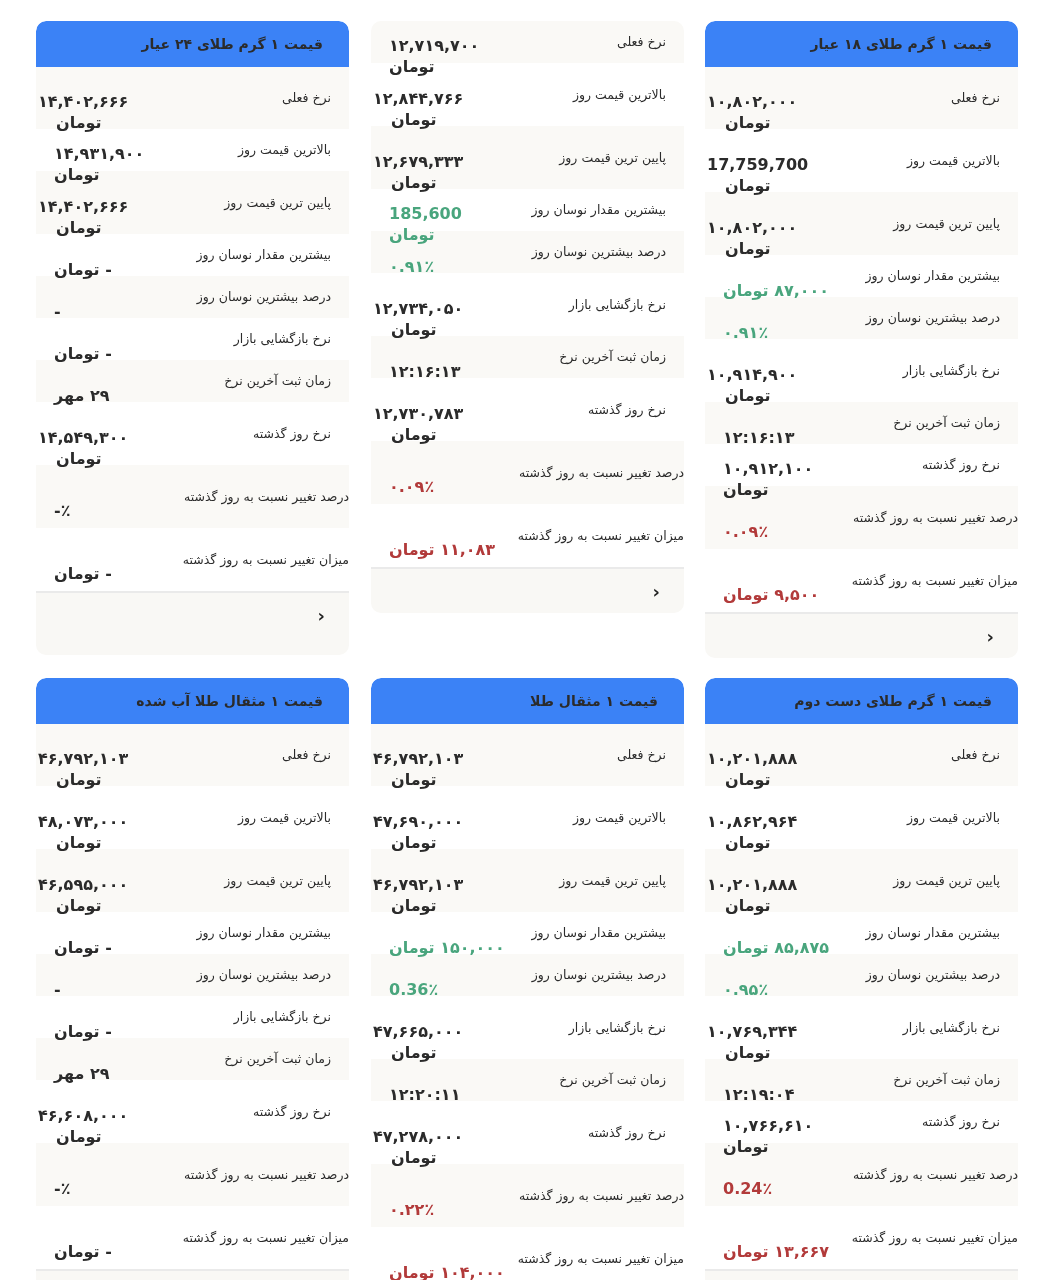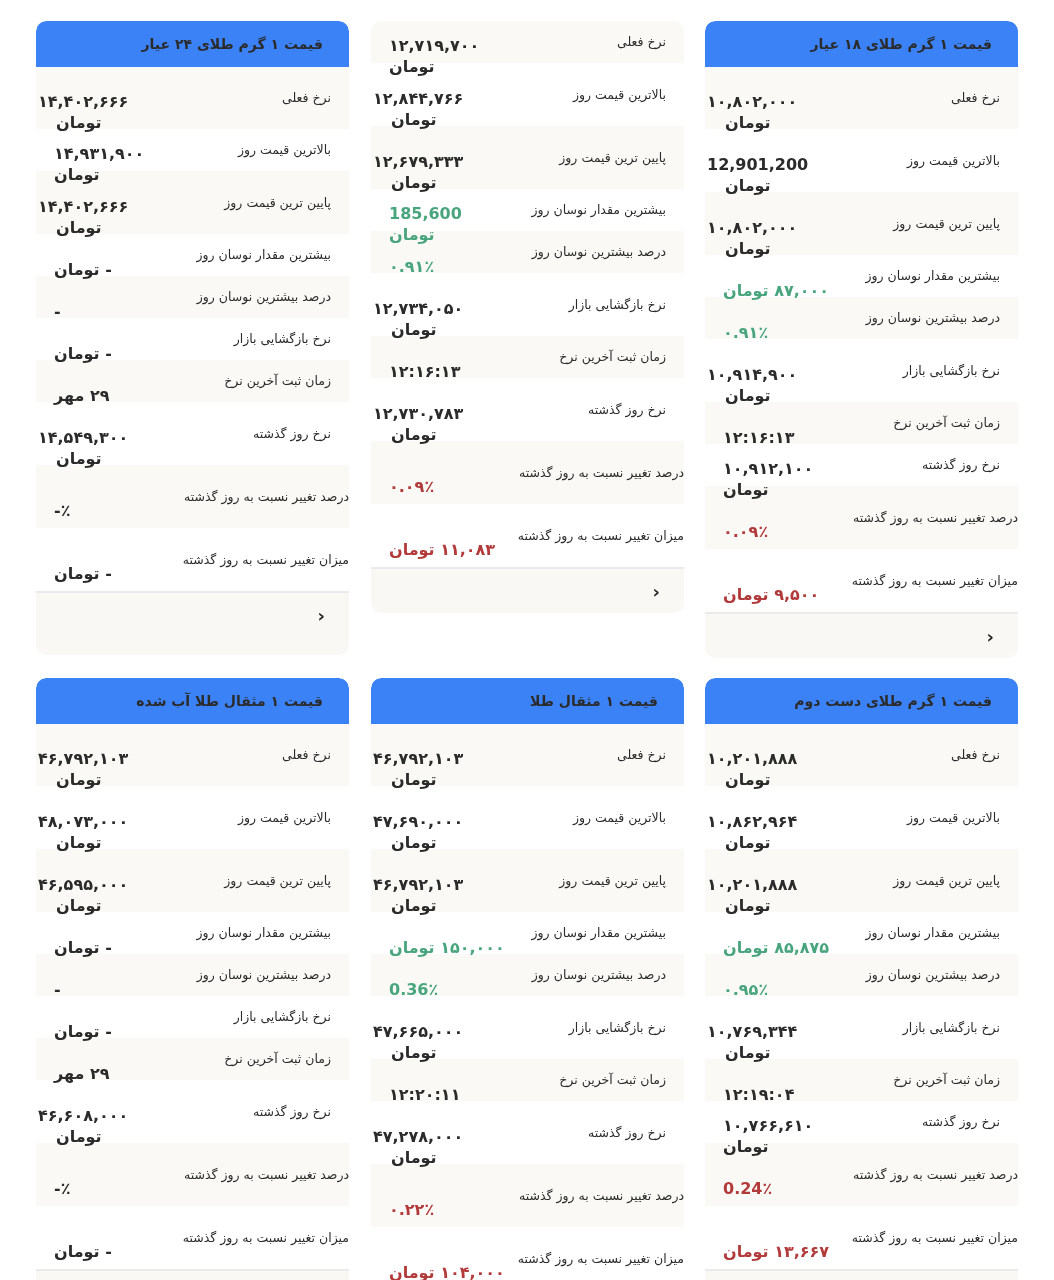--- a/index.html
+++ b/index.html
@@ -53,21 +53,21 @@
     <div class="row" style="height:62px;">
       <span class="label">نرخ فعلی</span>
       <span class="value">
           <span class="num">۱۰,۸۰۲,۰۰۰</span>
           <span class="unit">تومان</span>
         </span>
     </div>
     <div class="row" style="height:63px;">
       <span class="label">بالاترین قیمت روز</span>
       <span class="value">
-          <span class="num">12,901,200</span>
+          <span class="num">17,759,700</span>
           <span class="unit">تومان</span>
         </span>
     </div>
     <div class="row" style="height:63px;">
       <span class="label">پایین ترین قیمت روز</span>
       <span class="value">
           <span class="num">۱۰,۸۰۲,۰۰۰</span>
           <span class="unit">تومان</span>
         </span>
     </div>

